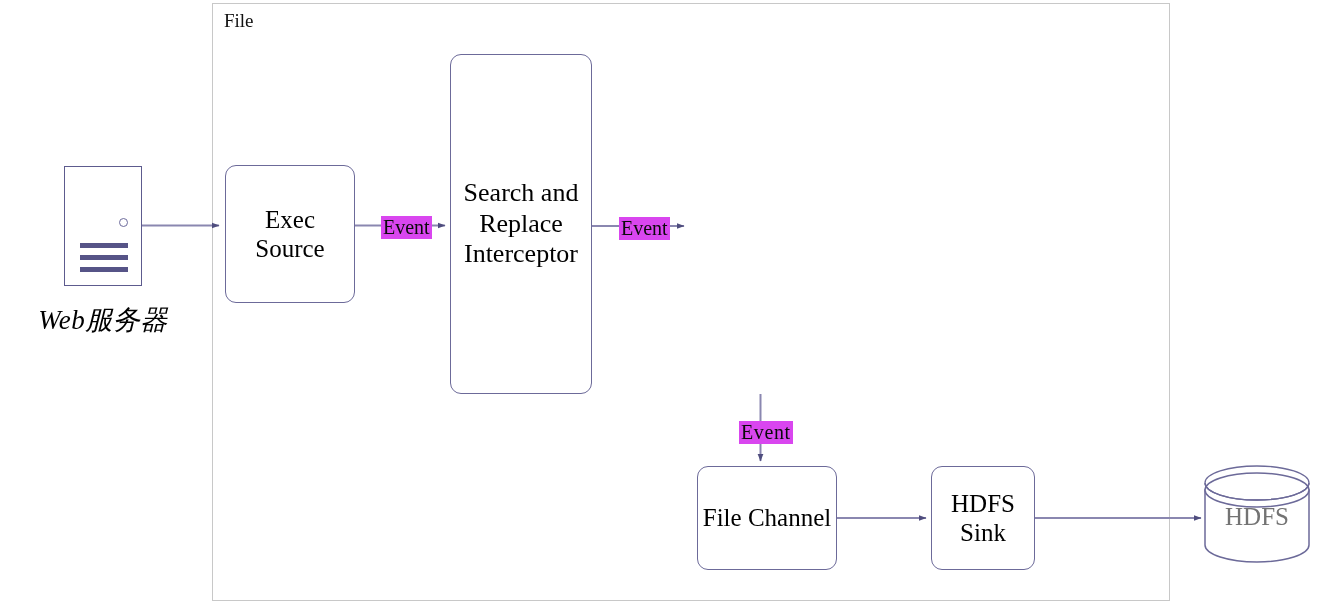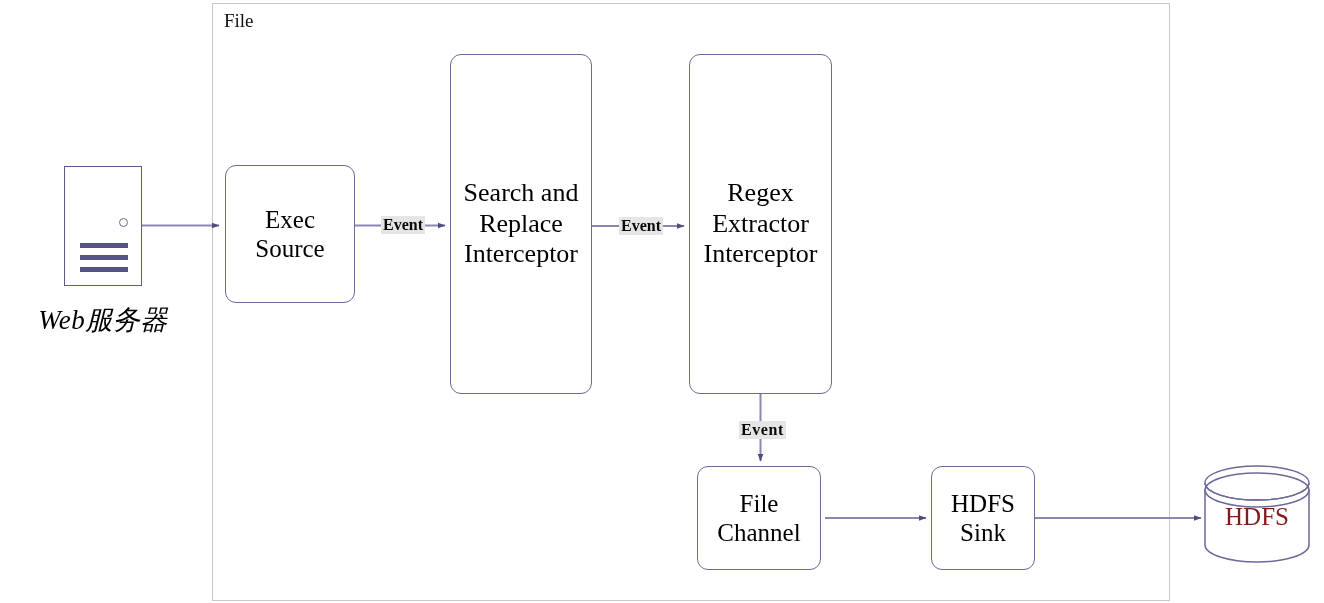--- a/index.html
+++ b/index.html
@@ -69,21 +69,21 @@
   }
   #node-search-replace {
     left: 450px; top: 54px; width: 142px; height: 340px;
     font-size: 26px;
   }
   #node-regex-extractor {
     left: 689px; top: 54px; width: 143px; height: 340px;
     font-size: 26px;
   }
   #node-file-channel {
-    left: 697px; top: 466px; width: 124px; height: 104px;
+    left: 697px; top: 466px; width: 140px; height: 104px;
     font-size: 25px;
   }
   #node-hdfs-sink {
     left: 931px; top: 466px; width: 104px; height: 104px;
     font-size: 25px;
   }
   #server-icon {
     position: absolute;
     left: 64px; top: 166px;
     width: 78px; height: 120px;
@@ -124,30 +124,30 @@
     white-space: nowrap;
     font-style: italic;
   }
   #hdfs-store-label {
     position: absolute;
     left: 1205px;
     top: 503px;
     width: 104px;
     text-align: center;
     font-size: 25px;
-    color: #7f1d1d;
+    color: #737373;
     font-family: "Liberation Serif", "DejaVu Serif", serif;
   }
   .edge-label {
     position: absolute;
     font-family: "Liberation Serif", "DejaVu Serif", serif;
-    font-weight: bold;
-    font-size: 16px;
+    font-weight: normal;
+    font-size: 20px;
     color: #0a0a0a;
-    background: #e5e5e5;
+    background: #d946ef;
     padding: 0 2px;
     white-space: nowrap;
   }
   #label-event-1 { left: 381px; top: 216px; }
   #label-event-2 { left: 619px; top: 217px; }
   #label-event-3 { left: 739px; top: 421px; letter-spacing: 0.6px; }
 </style>
 </head>
 <body>
 
@@ -194,23 +194,20 @@
   <div id="web-server-label">Web服务器</div>
 
   <div class="node" id="node-exec-source">
     <span class="node-text">Exec Source</span>
   </div>
 
   <div class="node" id="node-search-replace">
     <span class="node-text">Search and Replace Interceptor</span>
   </div>
 
-  <div class="node" id="node-regex-extractor">
-    <span class="node-text">Regex Extractor Interceptor</span>
-  </div>
 
   <div class="node" id="node-file-channel">
     <span class="node-text">File Channel</span>
   </div>
 
   <div class="node" id="node-hdfs-sink">
     <span class="node-text">HDFS Sink</span>
   </div>
 
   <div id="hdfs-store-label">HDFS</div>

